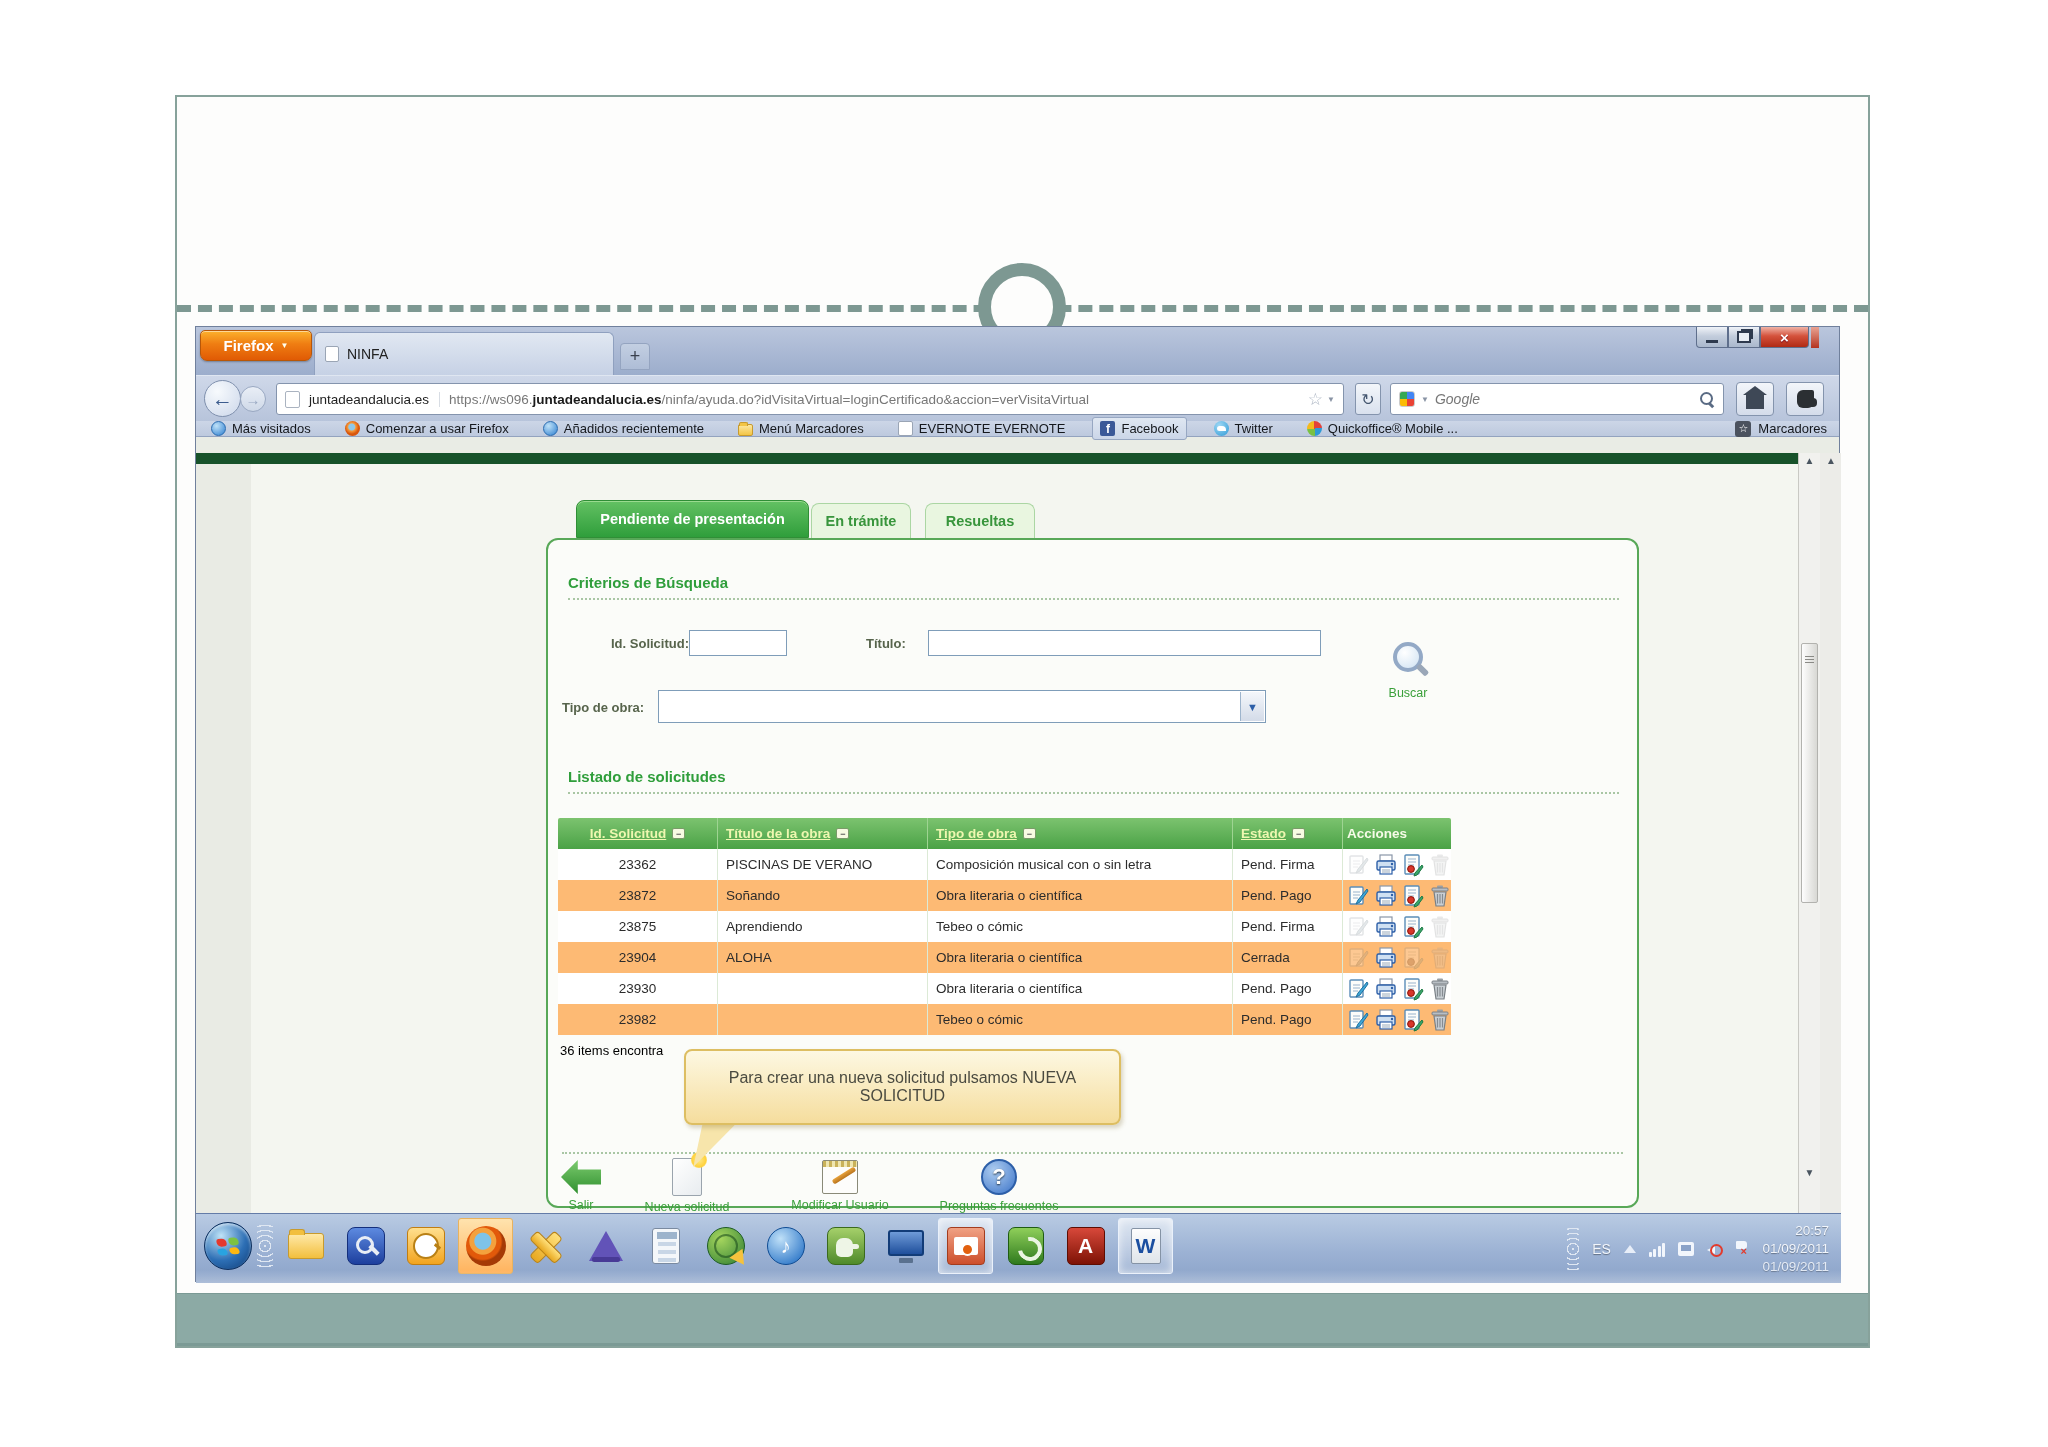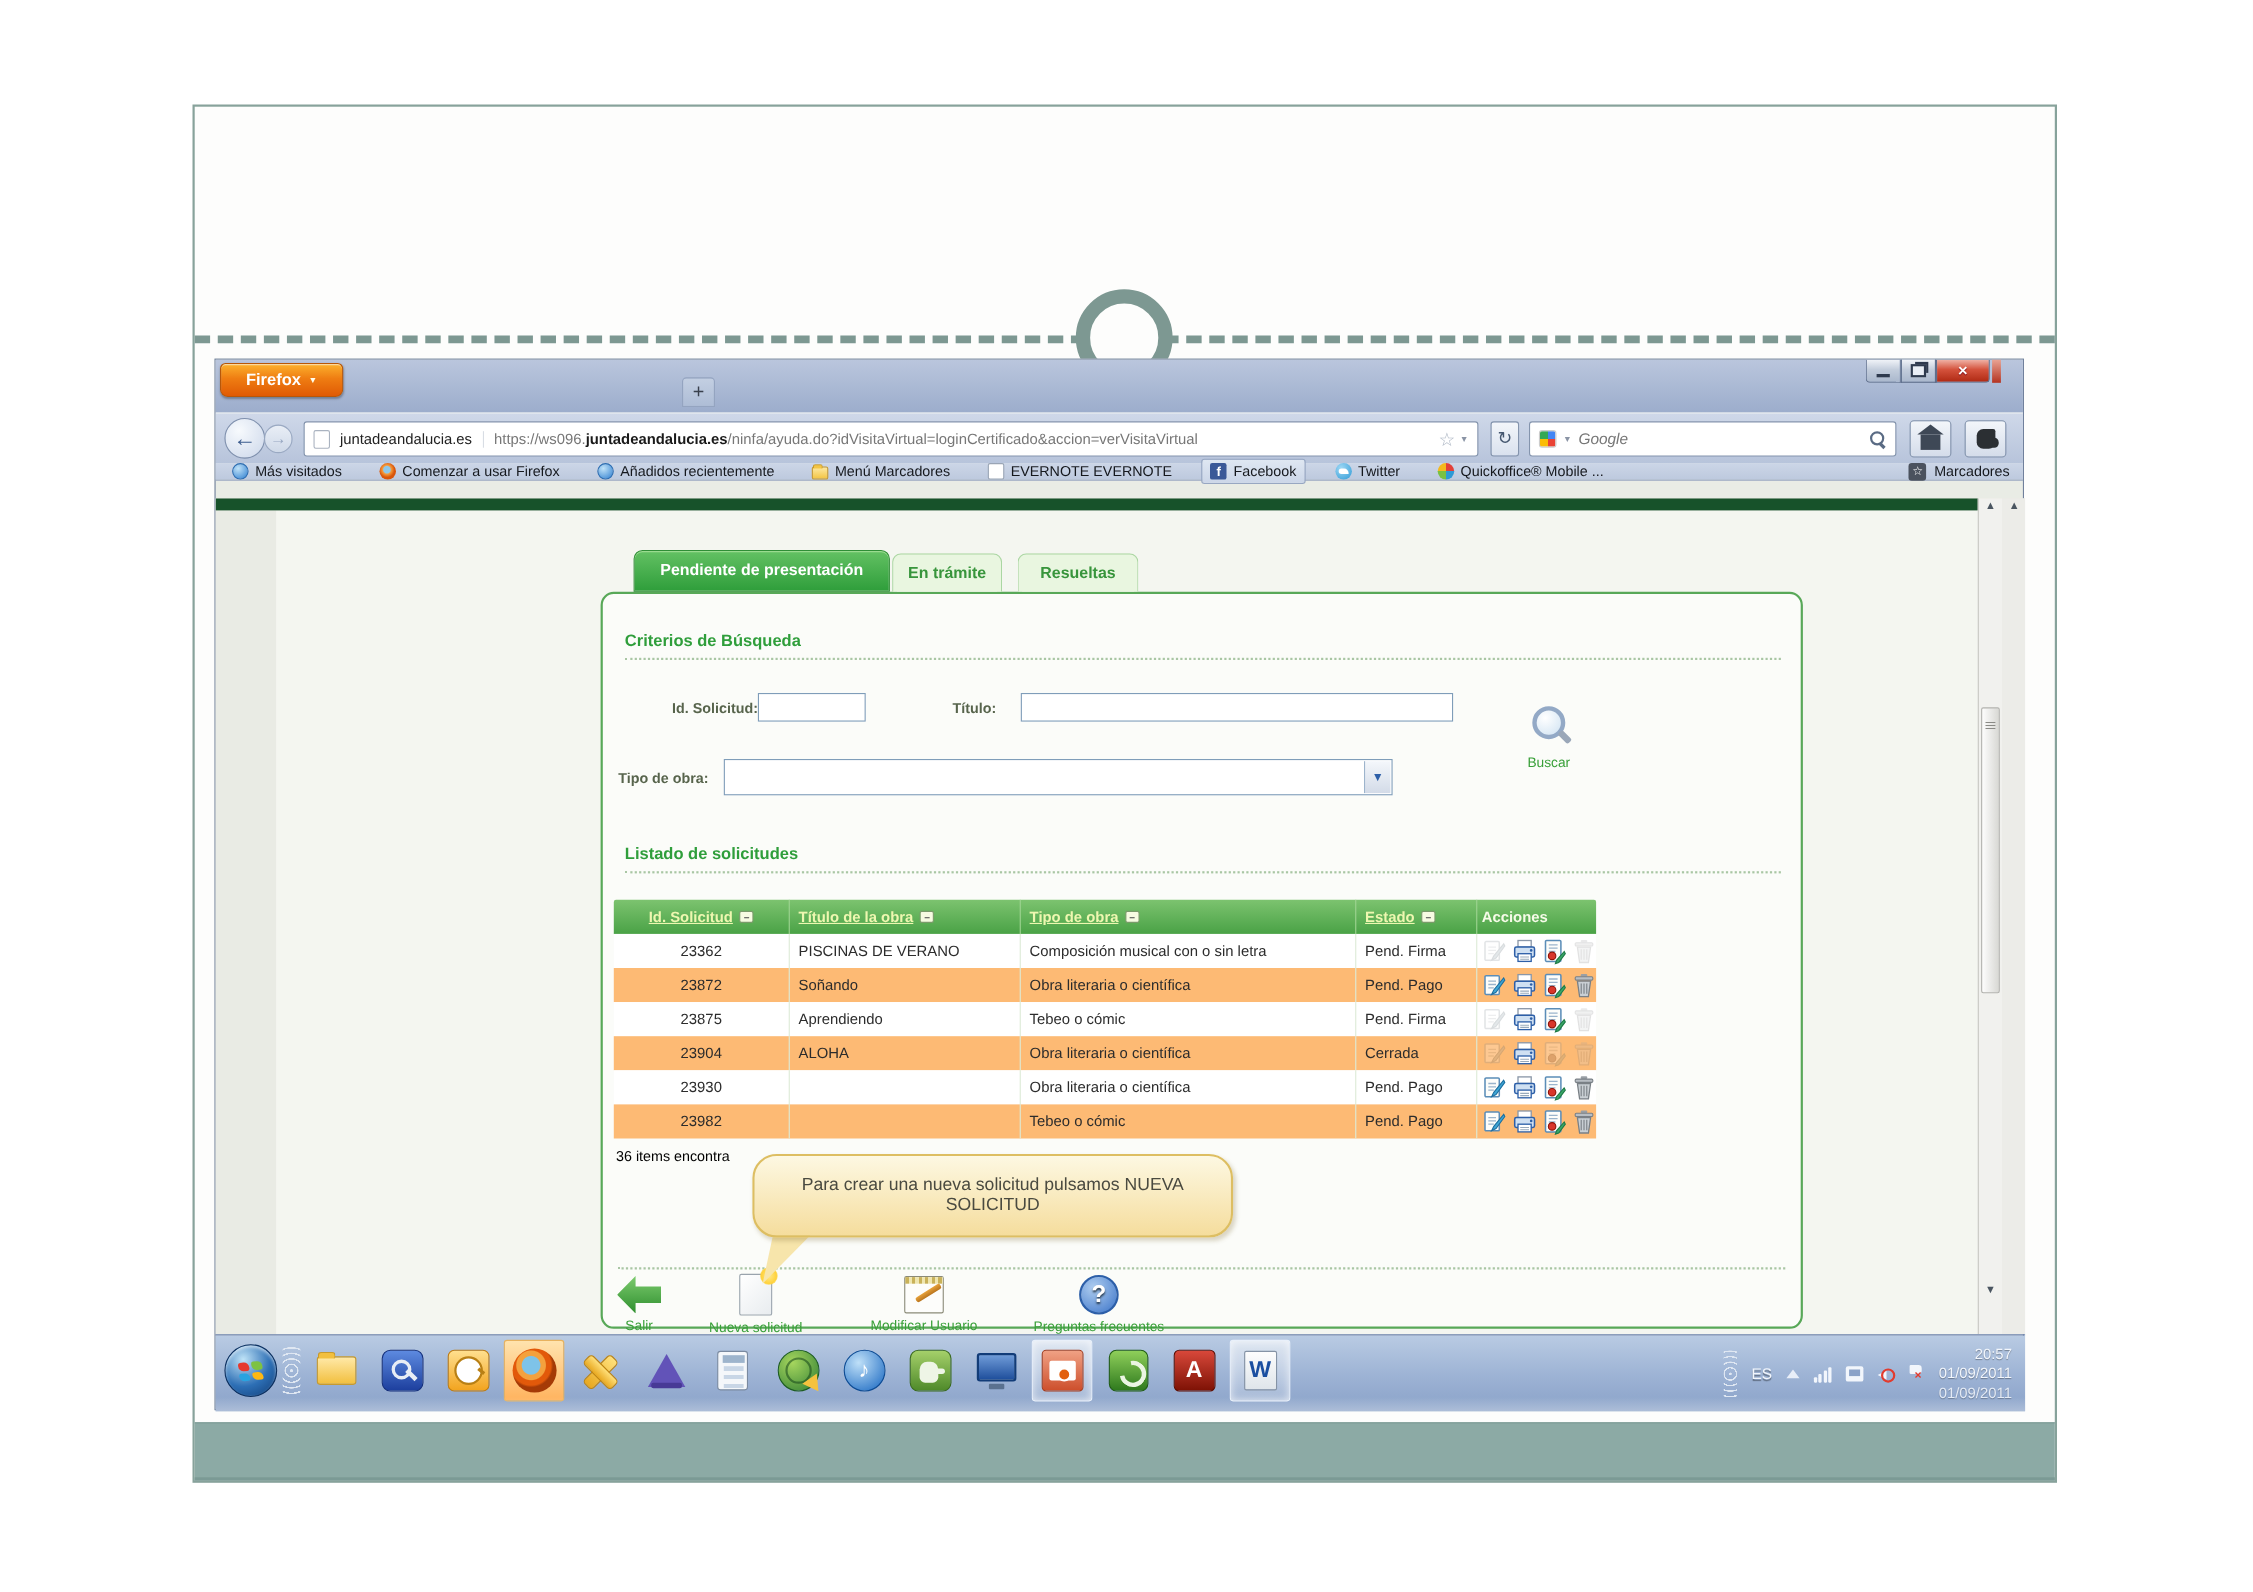--- a/index.html
+++ b/index.html
@@ -142,21 +142,21 @@
   .c2{width:210px}
   .c3{width:305px}
   .c4{width:110px}
   .c5{width:108px;gap:3px;padding:0 4px}
   .act{width:24px;height:24px;flex:none}
   .act.dis{opacity:.22;filter:grayscale(.8)}
 
   .found{position:absolute;left:12px;top:503px;font-size:13px;color:#000000}
 
   
-  .callout{position:absolute;left:136px;top:509px;width:437px;height:76px;border:2px solid #ddbe62;border-radius:22px;
+  .callout{position:absolute;left:136px;top:509px;width:437px;height:76px;border:2px solid #ddbe62;border-radius:8px;
     background:linear-gradient(#fdf8e2,#f5dd9d);display:flex;align-items:center;justify-content:center;text-align:center;
     font-size:16px;color:#4a4a40;padding:0 30px;z-index:5;box-shadow:2px 3px 4px rgba(120,100,40,.25)}
   .callout-tail{position:absolute;left:150px;top:583px;width:0;height:0;border-top:44px solid #f7e5ab;
     border-right:34px solid transparent;z-index:4;transform:skewX(-12deg)}
   .sep-dots{position:absolute;left:14px;right:14px;top:612px;border-top:2px dotted #a9c6a4}
 
   
   .faction{position:absolute;top:618px;text-align:center}
   .faction .lbl{font-size:12.5px;color:#3aa03a;margin-top:4px}
   .ic-salir{width:40px;height:34px;margin:2px auto 0;background:linear-gradient(#7ccb6e,#2f8f2f);
@@ -286,20 +286,24 @@
     <div class="band"></div>
   </div>
 
   <div class="shot">
 
     <div class="titlebar">
       <div class="ffbtn">
         <span>Firefox</span>
         <span class="ffcaret">▼</span>
       </div>
+      <div class="tab">
+        <span class="tabicon"></span>
+        <span>NINFA</span>
+      </div>
       <div class="newtab">+</div>
       <div class="winctl">
         <div class="wc min"></div>
         <div class="wc rest"></div>
         <div class="wc close">×</div>
       </div>
       <div class="wc-sliver"></div>
     </div>
 
     <div class="navbar">

